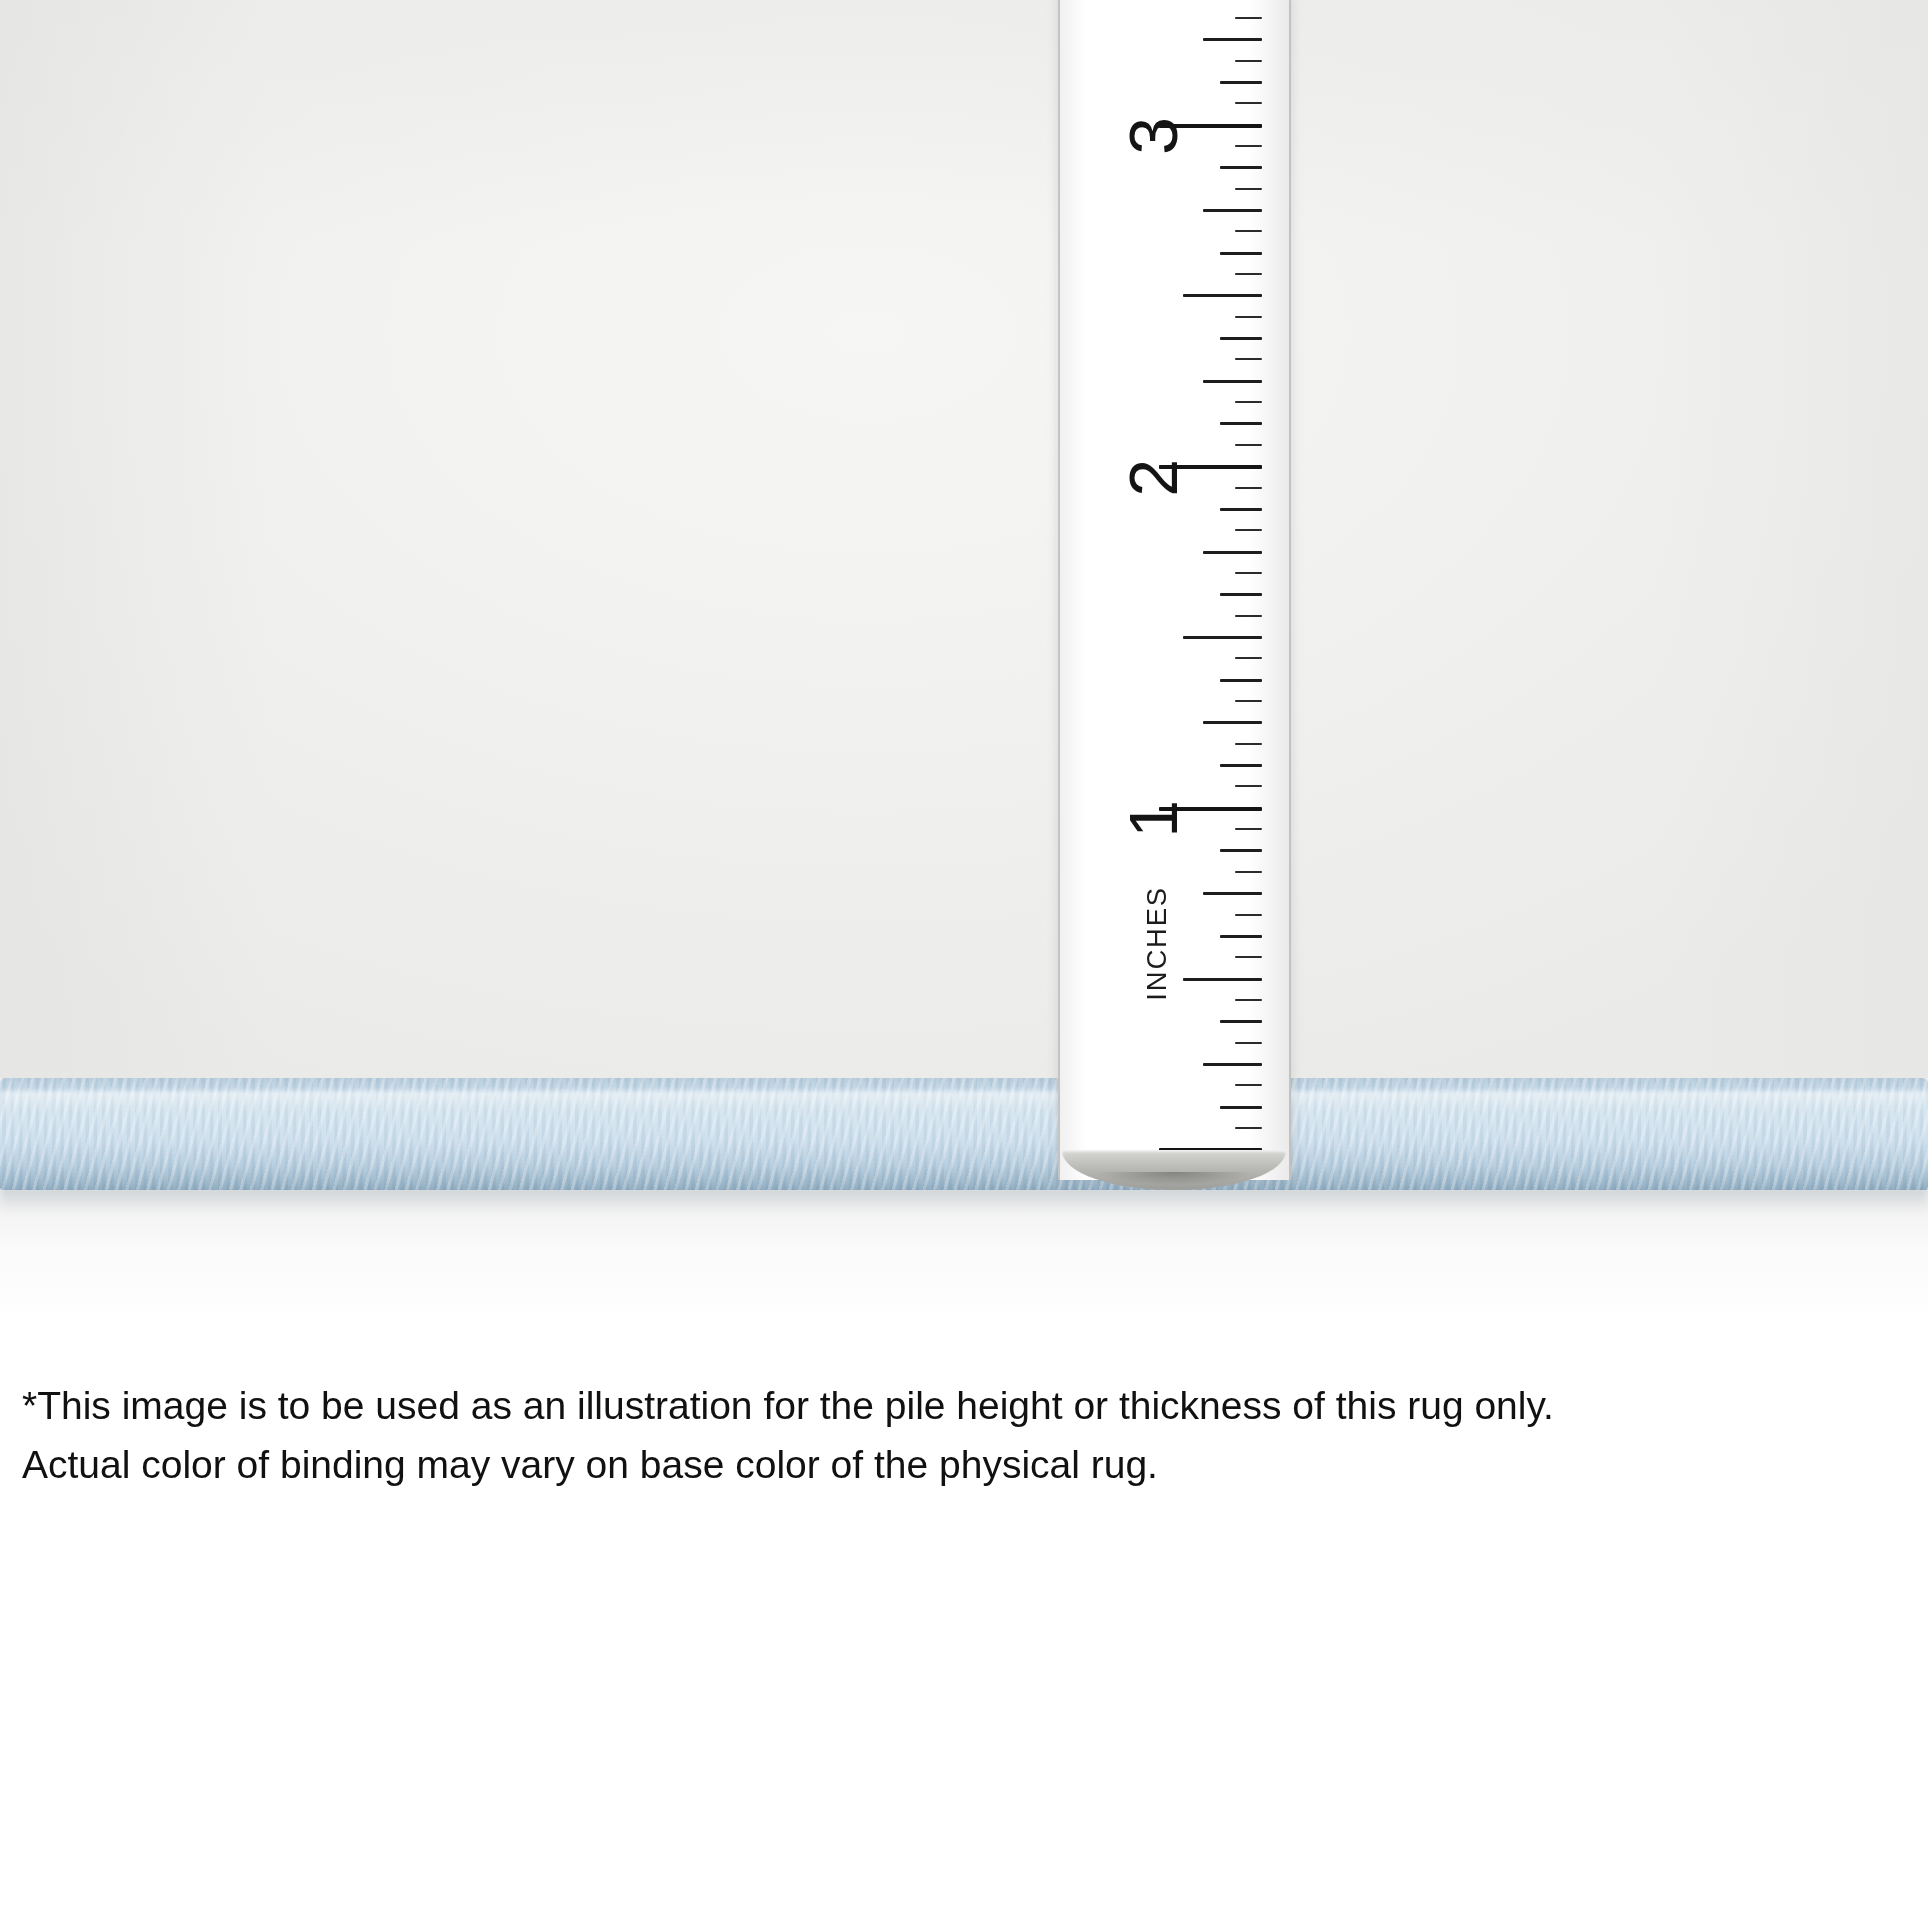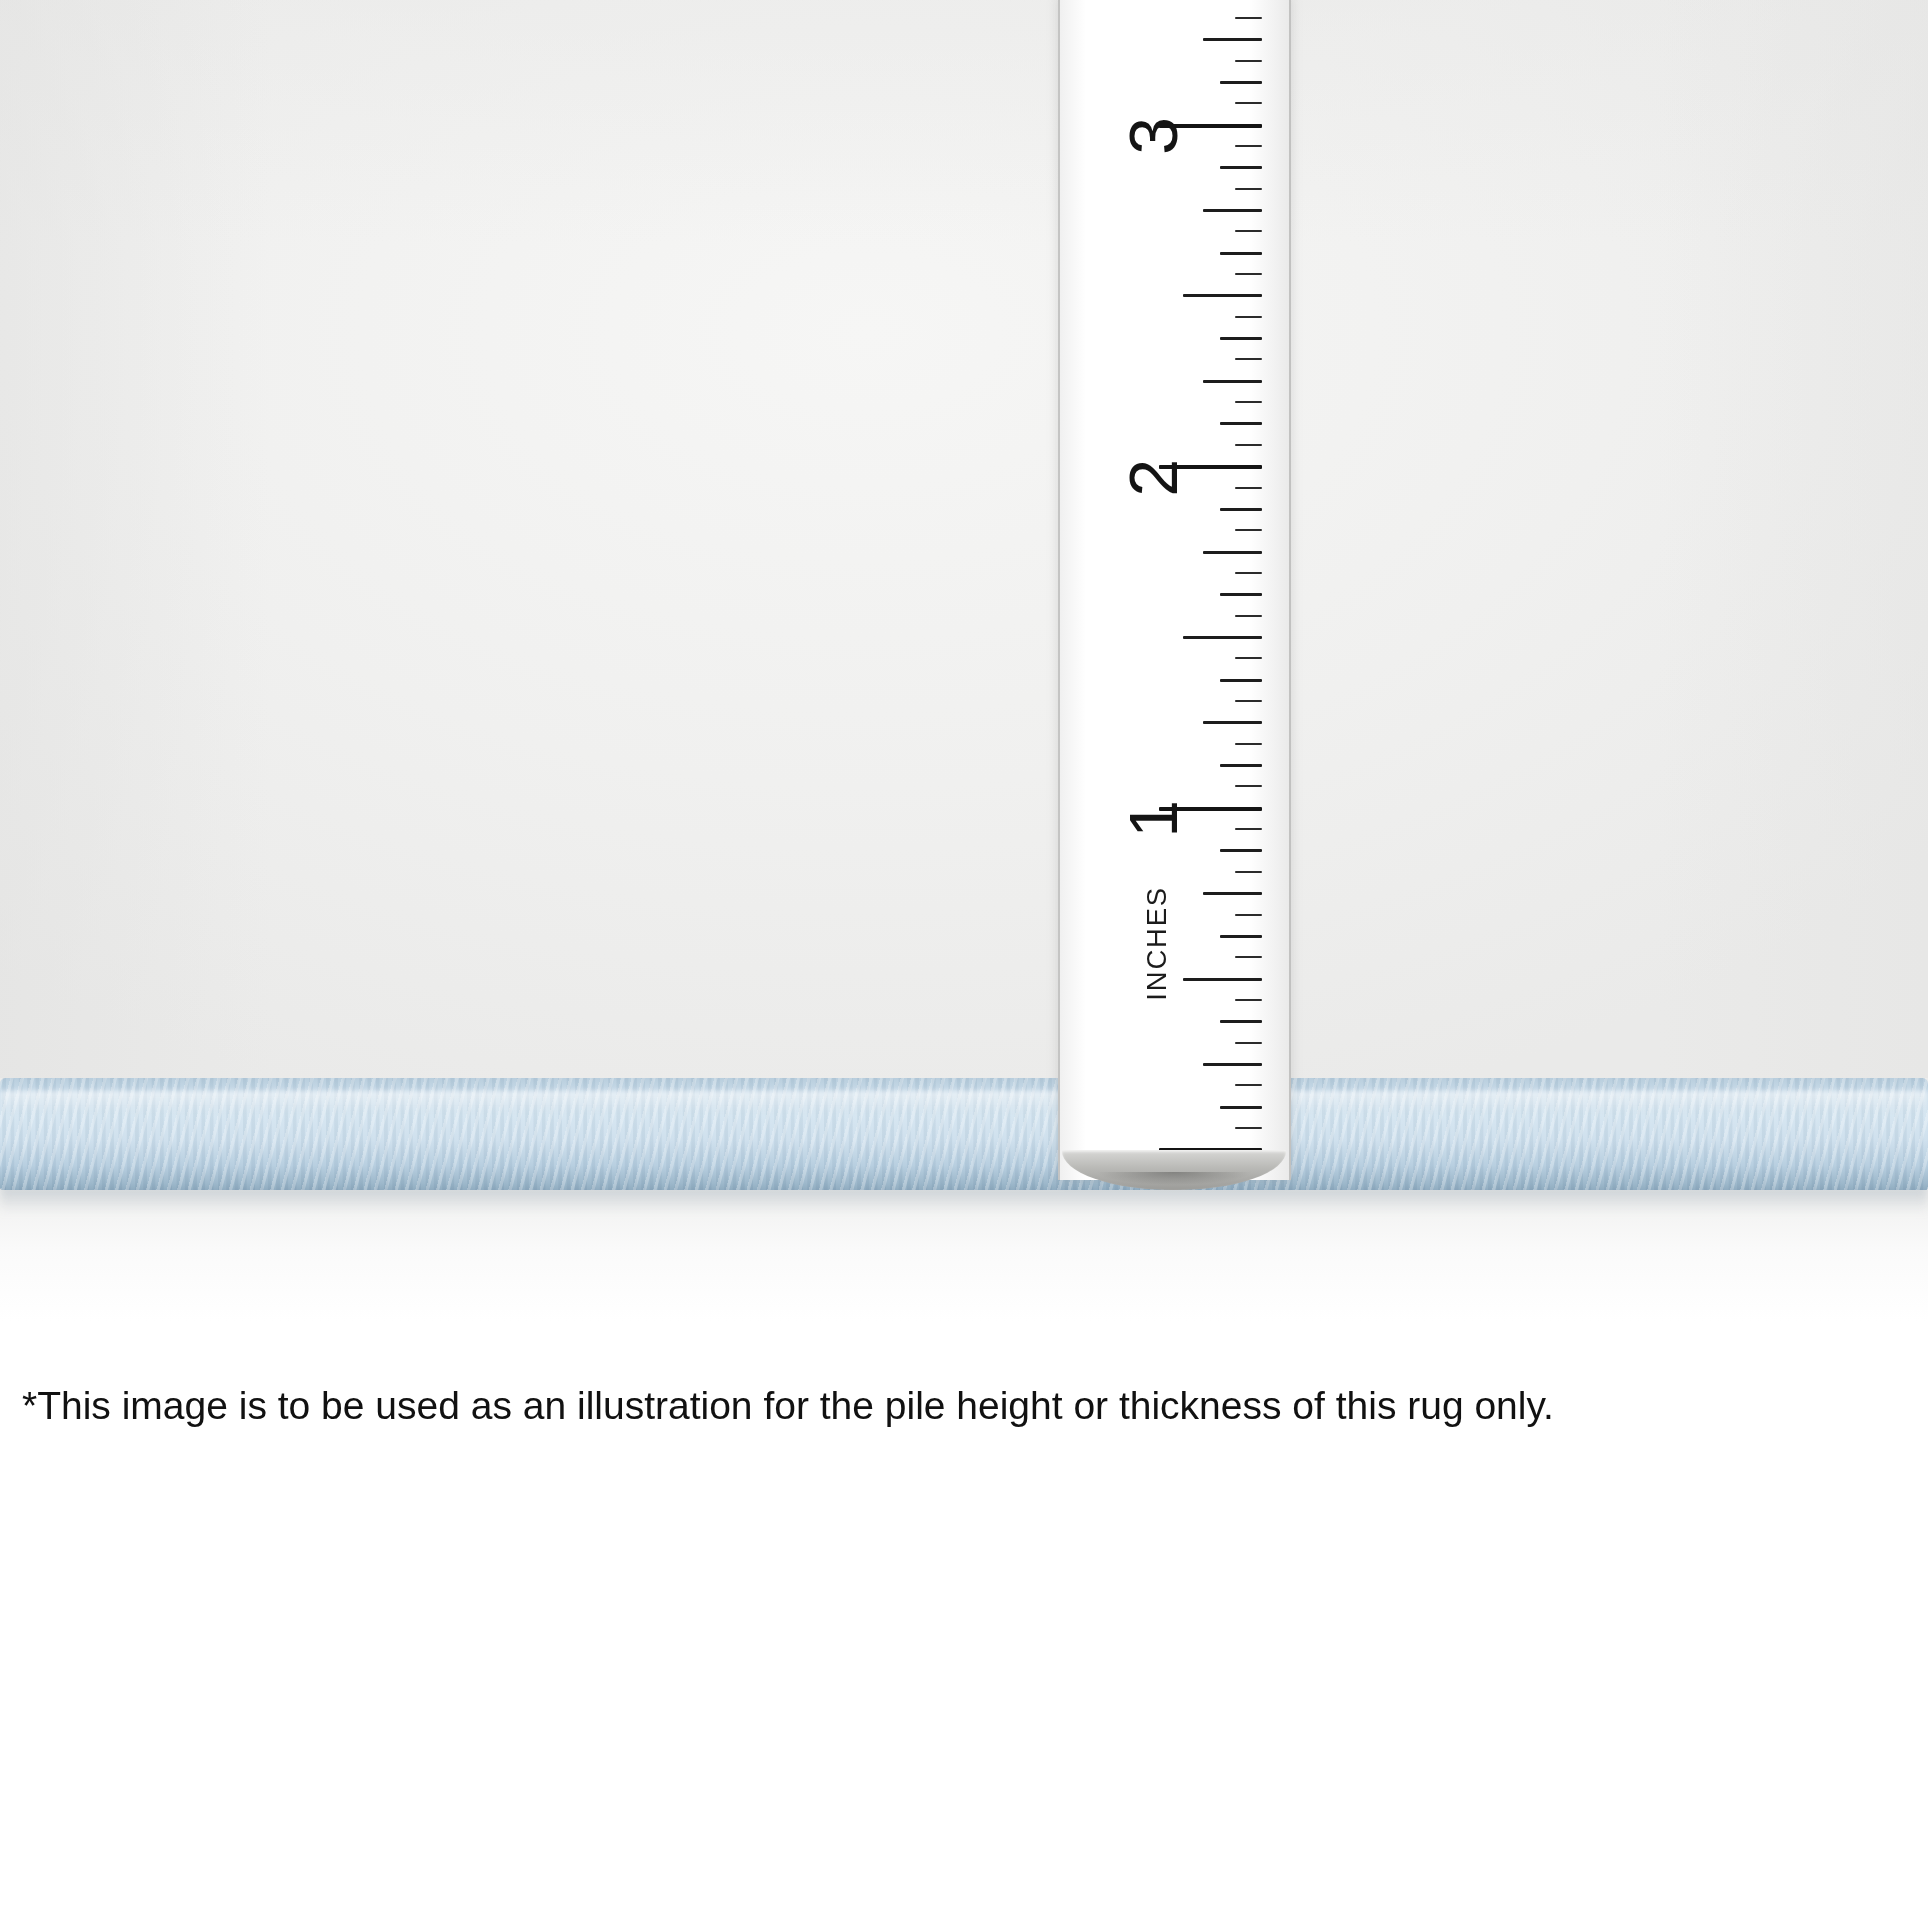--- a/index.html
+++ b/index.html
@@ -314,16 +314,17 @@
         <div class="ruler-num" style="top: 430px;">2</div>
         <div class="ruler-num" style="top: 88px;">3</div>
       </div>
     <div class="ruler-tip"></div>
     <div class="ruler-tip-shade"></div>
 
   </div>
 
   <div class="caption">
     <span class="line">*This image is to be used as an illustration for the pile height or thickness of this rug only.</span>
+    <span class="line">Actual color of binding may vary on base color of the physical rug.</span>
   </div>
 
 </div>
 
 
 </body></html>

